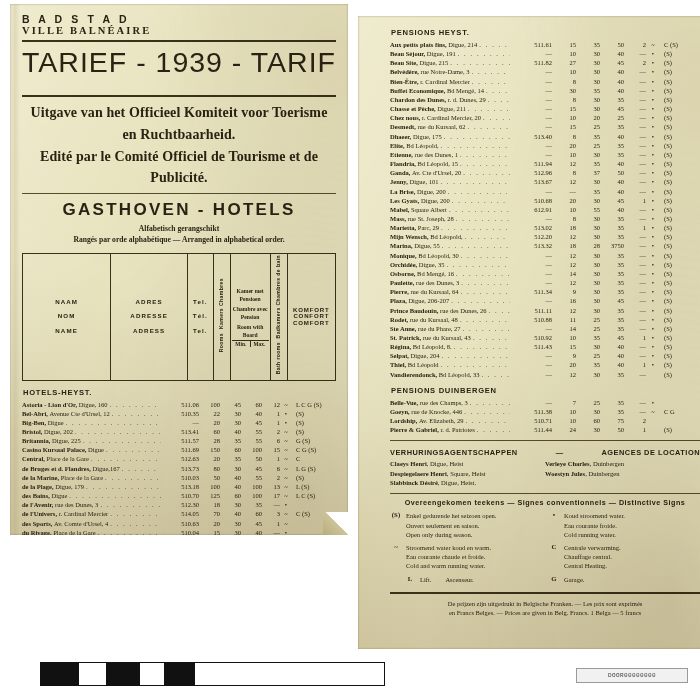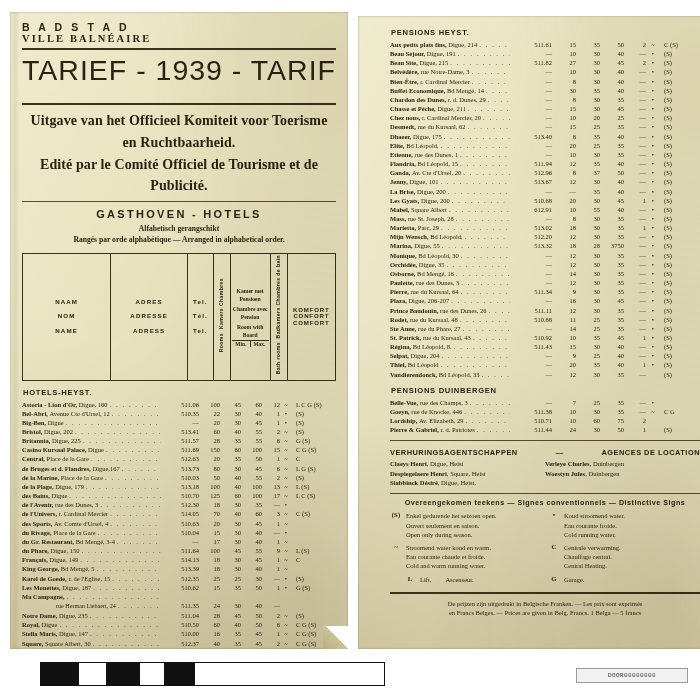--- a/index.html
+++ b/index.html
@@ -19,21 +19,21 @@
     position: absolute;
     background: #e8e3c0;
     background-image:
       linear-gradient(117deg, rgba(255,255,255,0.30) 0%, rgba(255,255,255,0.00) 38%),
       linear-gradient(200deg, rgba(120,100,55,0.00) 55%, rgba(120,100,55,0.16) 100%),
       linear-gradient(20deg,  rgba(150,130,80,0.12) 0%, rgba(150,130,80,0.00) 30%);
     box-shadow: 0 0 2px rgba(90,75,40,.55) inset;
     color: #2a2313;
     overflow: hidden;
   }
-  .leaf-left  { left: 10px; top: 12px;  width: 338px; height: 637px; }
+  .leaf-left  { left: 10px; top: 4px;  width: 338px; height: 531px; }
   .leaf-right { left: 358px; top: 16px; width: 334px; height: 633px; padding-left: 20px; }
 
   .grain {
     position: absolute; inset: 0; pointer-events: none;
     background:
       radial-gradient(ellipse at 12% 8%,  rgba(255,255,240,.45), rgba(255,255,240,0) 45%),
       radial-gradient(ellipse at 88% 92%, rgba(110,90,45,.20),  rgba(110,90,45,0) 55%),
       radial-gradient(ellipse at 95% 12%, rgba(130,110,60,.14), rgba(130,110,60,0) 40%);
     mix-blend-mode: multiply;
     opacity: .85;
@@ -72,21 +72,21 @@
     font-family: "Liberation Sans", sans-serif;
     font-weight: 400; font-size: 28.5px; letter-spacing: 1px;
     text-align: left; white-space: nowrap; margin: 4px 0 16px;
   }
   .pub-block { text-align: center; margin: 5px 0 4px; }
   .pub-block div {
     font-size: 14px; font-weight: 700; line-height: 1.55; letter-spacing: .1px;
   }
   .sect-title {
     text-align:center; font-family:"Liberation Sans", sans-serif;
-    font-weight:700; font-size:11px; letter-spacing:2.3px; margin: 6px 0 3px;
+    font-weight:700; font-size:17px; letter-spacing:2.3px; margin: 6px 0 3px;
   }
   .sect-sub { text-align:center; font-size:7.6px; font-weight:700; line-height:1.5; }
 
   
   table.headtab {
     width: 100%; border-collapse: collapse; margin-top: 7px;
     border: 1.4px solid #3a3119; table-layout: fixed;
   }
   table.headtab td { border: 1px solid #3a3119; vertical-align: middle; }
   .hcell { text-align:center; font-family:"Liberation Sans", sans-serif;

